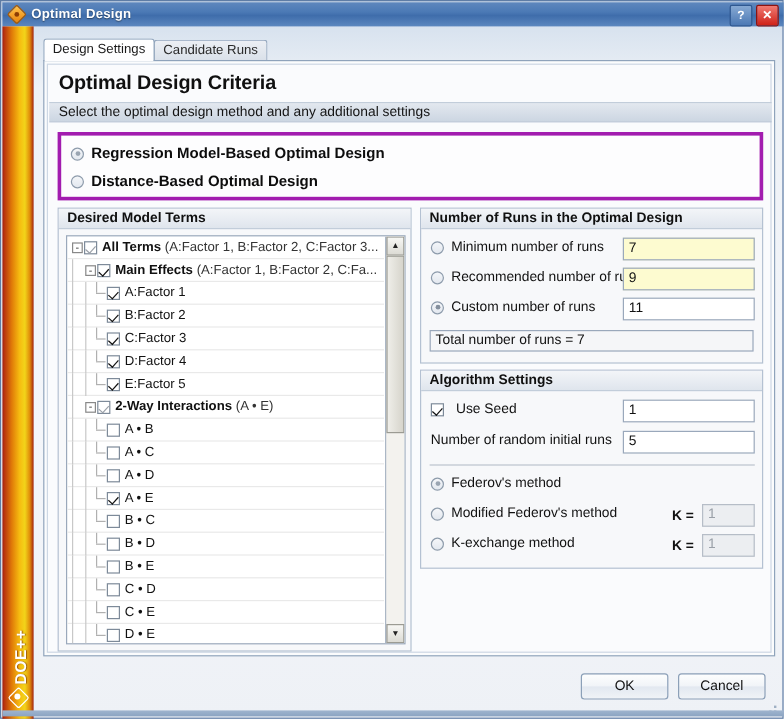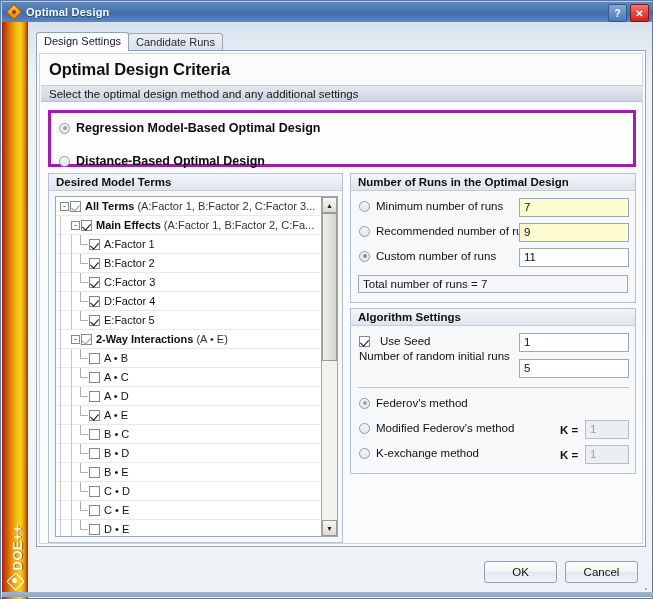--- a/index.html
+++ b/index.html
@@ -124,21 +124,21 @@
   
   .methodbox{
     position:absolute;left:8px;top:56px;width:588px;height:57px;
     background:#fdfdfe;border:3px solid #a21caf;box-sizing:border-box;
   }
   .methodbox .row{
     position:absolute;left:8px;display:flex;align-items:center;gap:6px;
     font-size:12.5px;font-weight:bold;color:#0d0d0d;
   }
   .methodbox .row.r1{top:8px;}
-  .methodbox .row.r2{top:41px;}
+  .methodbox .row.r2{top:31px;}
   
   .radio{
     width:11px;height:11px;border-radius:50%;
     border:1px solid #8d9bab;
     background:linear-gradient(to bottom,#f4f6f9,#e3e8ef);
     position:relative;flex:0 0 auto;box-sizing:border-box;
   }
   .radio.sel::after{
     content:"";position:absolute;left:2.5px;top:2.5px;width:4px;height:4px;border-radius:50%;
     background:#9aa5b2;
@@ -522,21 +522,21 @@
 
       <div class="gbox" id="algo-box">
         <div class="gbox-title">Algorithm Settings</div>
 
         <div class="arow" style="top:26px;">
           <span class="cb on"></span>
           <span>Use Seed</span>
         </div>
         <div class="ifield" style="left:168px;top:24px;width:110px;">1</div>
 
-        <div class="arow" style="top:41px;">
+        <div class="arow" style="top:52px;">
           <span>Number of random initial runs</span>
         </div>
         <div class="ifield" style="left:168px;top:50px;width:110px;">5</div>
 
         <div class="hrule"></div>
 
         <div class="arow" style="top:88px;">
           <span class="radio sel"></span>
           <span>Federov's method</span>
         </div>

